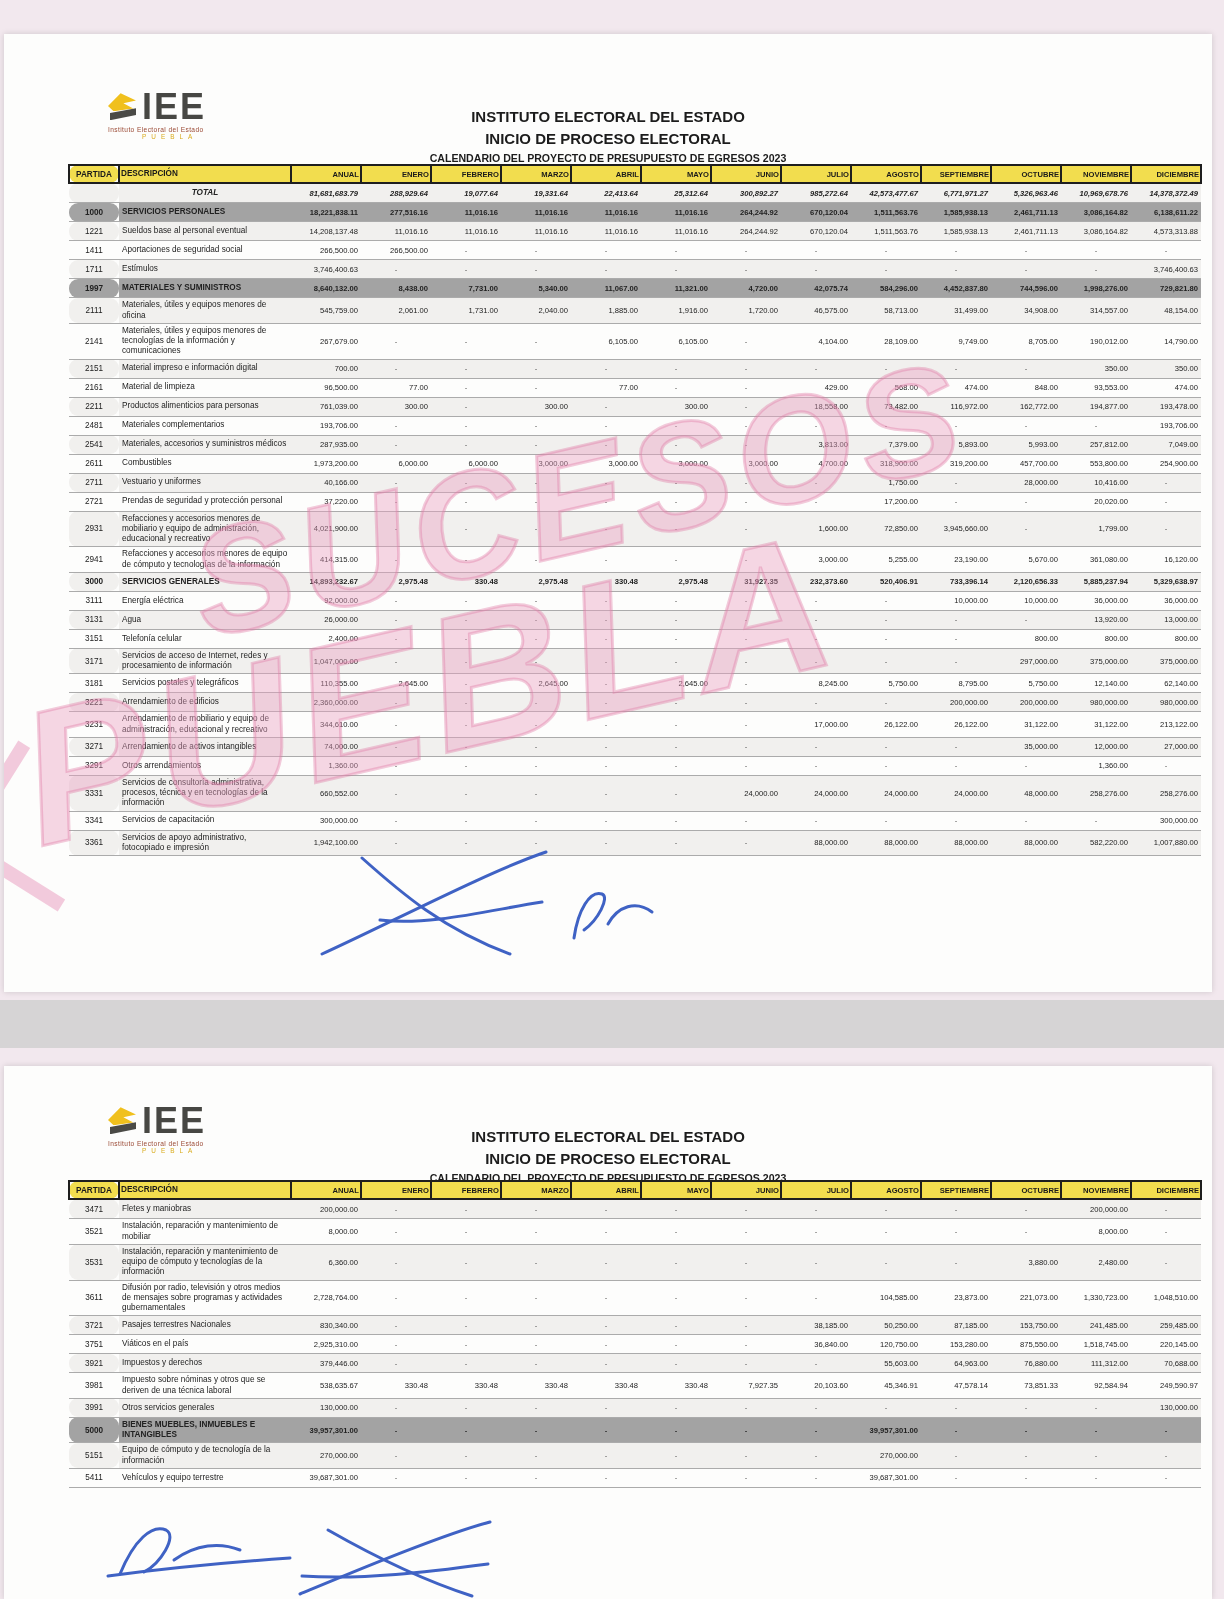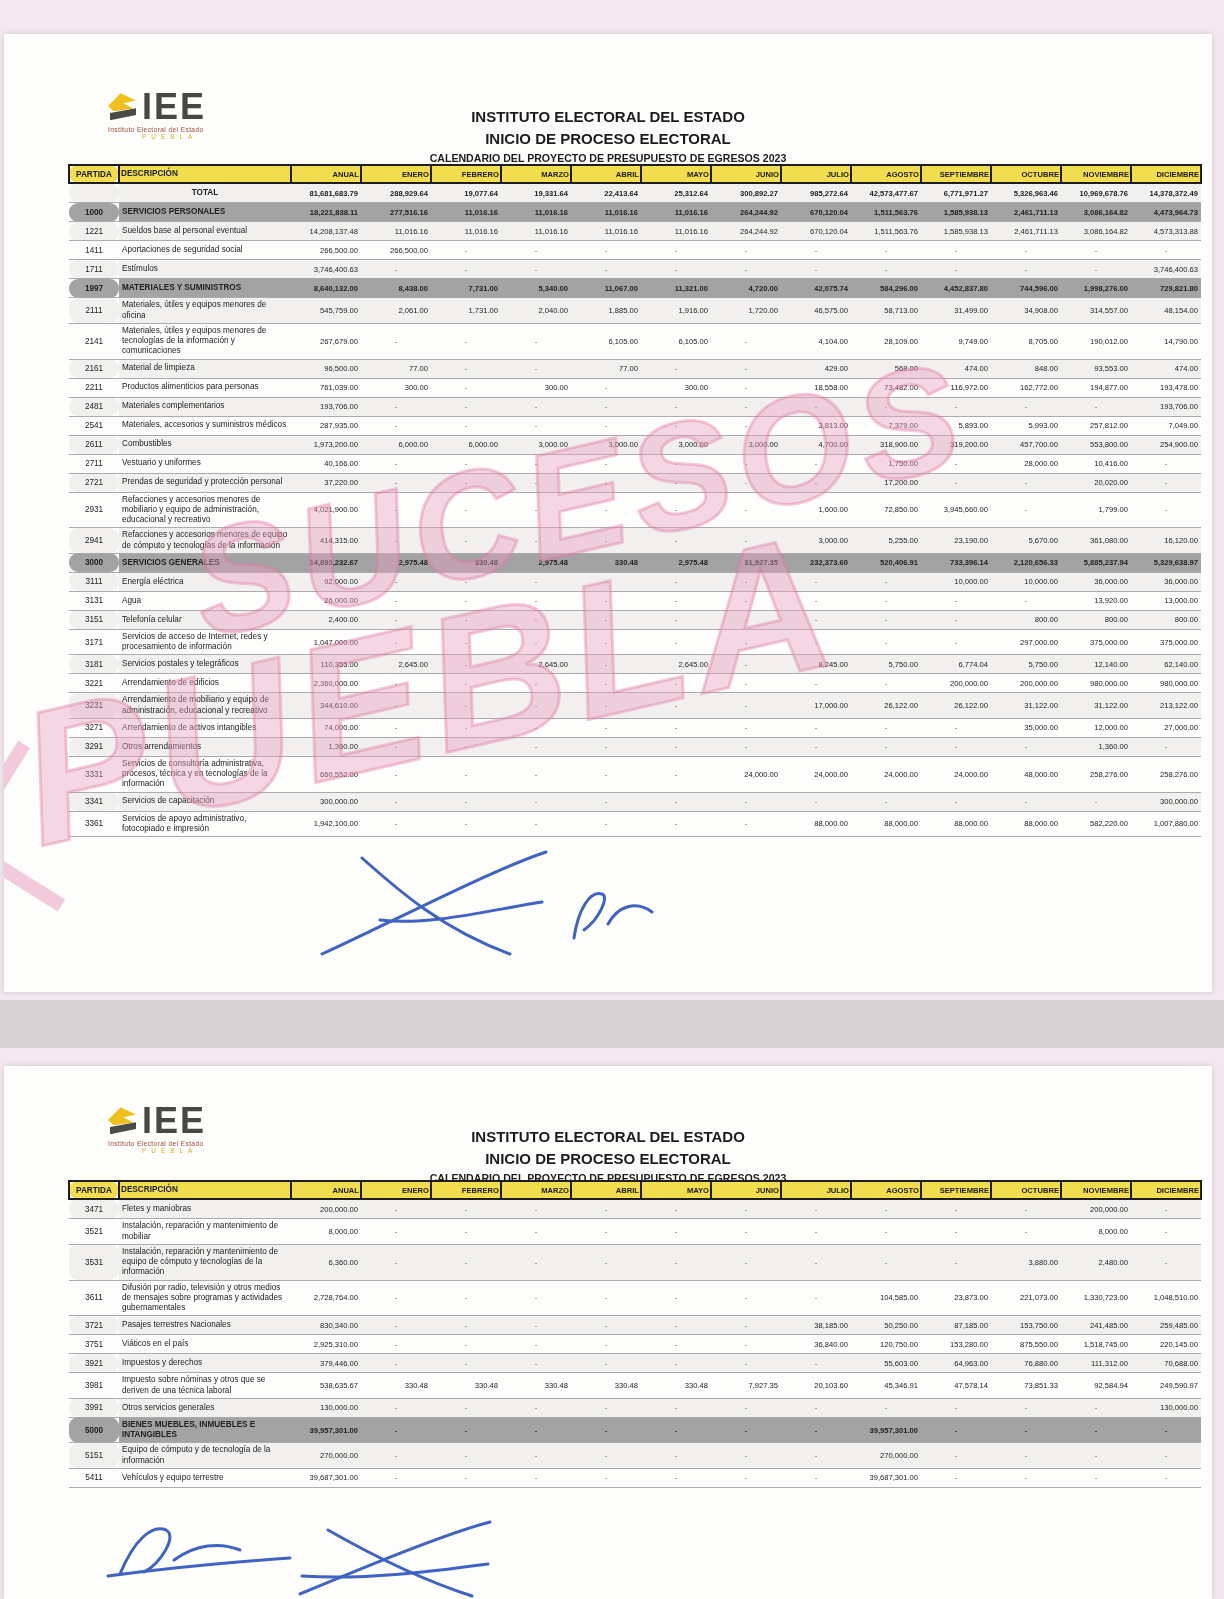--- a/index.html
+++ b/index.html
@@ -37,21 +37,21 @@
   .page2 table{top:114px;}
   thead th{background:#f2dd4e;border:2px solid #1e1e1e;font-size:7.5px;font-weight:bold;
            padding:3px 1px;color:#1a1a1a;}
   td{padding:2px 3px;height:14px;vertical-align:middle;border-bottom:1px solid #ababab;}
   .partida{width:46px;text-align:center;font-size:8.2px;border-radius:9px;}
   .desc{width:168px;text-align:left;font-size:8.2px;line-height:1.25;}
   .anual{width:84px;}
   .num{width:66px;text-align:right;font-size:7.6px;white-space:nowrap;}
   .dash{text-align:center;color:#454545;}
   tbody tr:nth-child(odd){background:#f1f0ee;}
-  tr.total{background:#e7e6e4;font-weight:bold;}
+  tr.total{background:#e7e6e4;font-weight:bold;font-style:italic;}
   tr.total .desc{text-align:center;}
   tr.chapter{background:#a3a3a3;font-weight:bold;}
 
   
   .watermark{position:absolute;inset:0;overflow:hidden;pointer-events:none;z-index:5;}
   .wm{position:absolute;font-style:italic;font-weight:800;color:rgba(233,160,193,.42);
       -webkit-text-stroke:3px rgba(224,118,164,.38);transform:rotate(-13deg);letter-spacing:8px;line-height:1;}
   .wm1{left:180px;top:390px;font-size:150px;}
   .wm2{left:10px;top:560px;font-size:190px;}
   .wm-corner{position:absolute;left:-28px;top:730px;width:110px;height:110px;
@@ -130,21 +130,21 @@
           <td class="num">11,016.16</td>
           <td class="num">11,016.16</td>
           <td class="num">11,016.16</td>
           <td class="num">11,016.16</td>
           <td class="num">264,244.92</td>
           <td class="num">670,120.04</td>
           <td class="num">1,511,563.76</td>
           <td class="num">1,585,938.13</td>
           <td class="num">2,461,711.13</td>
           <td class="num">3,086,164.82</td>
-          <td class="num">4,473,964.73</td>
+          <td class="num">6,138,611.22</td>
         </tr>
         <tr>
           <td class="partida">1221</td>
           <td class="desc">Sueldos base al personal eventual</td>
           <td class="num anual">14,208,137.48</td>
           <td class="num">11,016.16</td>
           <td class="num">11,016.16</td>
           <td class="num">11,016.16</td>
           <td class="num">11,016.16</td>
           <td class="num">11,016.16</td>
@@ -235,20 +235,37 @@
           <td class="num">6,105.00</td>
           <td class="num dash">-</td>
           <td class="num">4,104.00</td>
           <td class="num">28,109.00</td>
           <td class="num">9,749.00</td>
           <td class="num">8,705.00</td>
           <td class="num">190,012.00</td>
           <td class="num">14,790.00</td>
         </tr>
         <tr>
+          <td class="partida">2151</td>
+          <td class="desc">Material impreso e información digital</td>
+          <td class="num anual">700.00</td>
+          <td class="num dash">-</td>
+          <td class="num dash">-</td>
+          <td class="num dash">-</td>
+          <td class="num dash">-</td>
+          <td class="num dash">-</td>
+          <td class="num dash">-</td>
+          <td class="num dash">-</td>
+          <td class="num dash">-</td>
+          <td class="num dash">-</td>
+          <td class="num dash">-</td>
+          <td class="num">350.00</td>
+          <td class="num">350.00</td>
+        </tr>
+        <tr>
           <td class="partida">2161</td>
           <td class="desc">Material de limpieza</td>
           <td class="num anual">96,500.00</td>
           <td class="num">77.00</td>
           <td class="num dash">-</td>
           <td class="num dash">-</td>
           <td class="num">77.00</td>
           <td class="num dash">-</td>
           <td class="num dash">-</td>
           <td class="num">429.00</td>
@@ -484,21 +501,21 @@
           <td class="desc">Servicios postales y telegráficos</td>
           <td class="num anual">110,355.00</td>
           <td class="num">2,645.00</td>
           <td class="num dash">-</td>
           <td class="num">2,645.00</td>
           <td class="num dash">-</td>
           <td class="num">2,645.00</td>
           <td class="num dash">-</td>
           <td class="num">8,245.00</td>
           <td class="num">5,750.00</td>
-          <td class="num">6,774.04</td>
+          <td class="num">8,795.00</td>
           <td class="num">5,750.00</td>
           <td class="num">12,140.00</td>
           <td class="num">62,140.00</td>
         </tr>
         <tr>
           <td class="partida">3221</td>
           <td class="desc">Arrendamiento de edificios</td>
           <td class="num anual">2,360,000.00</td>
           <td class="num dash">-</td>
           <td class="num dash">-</td>

